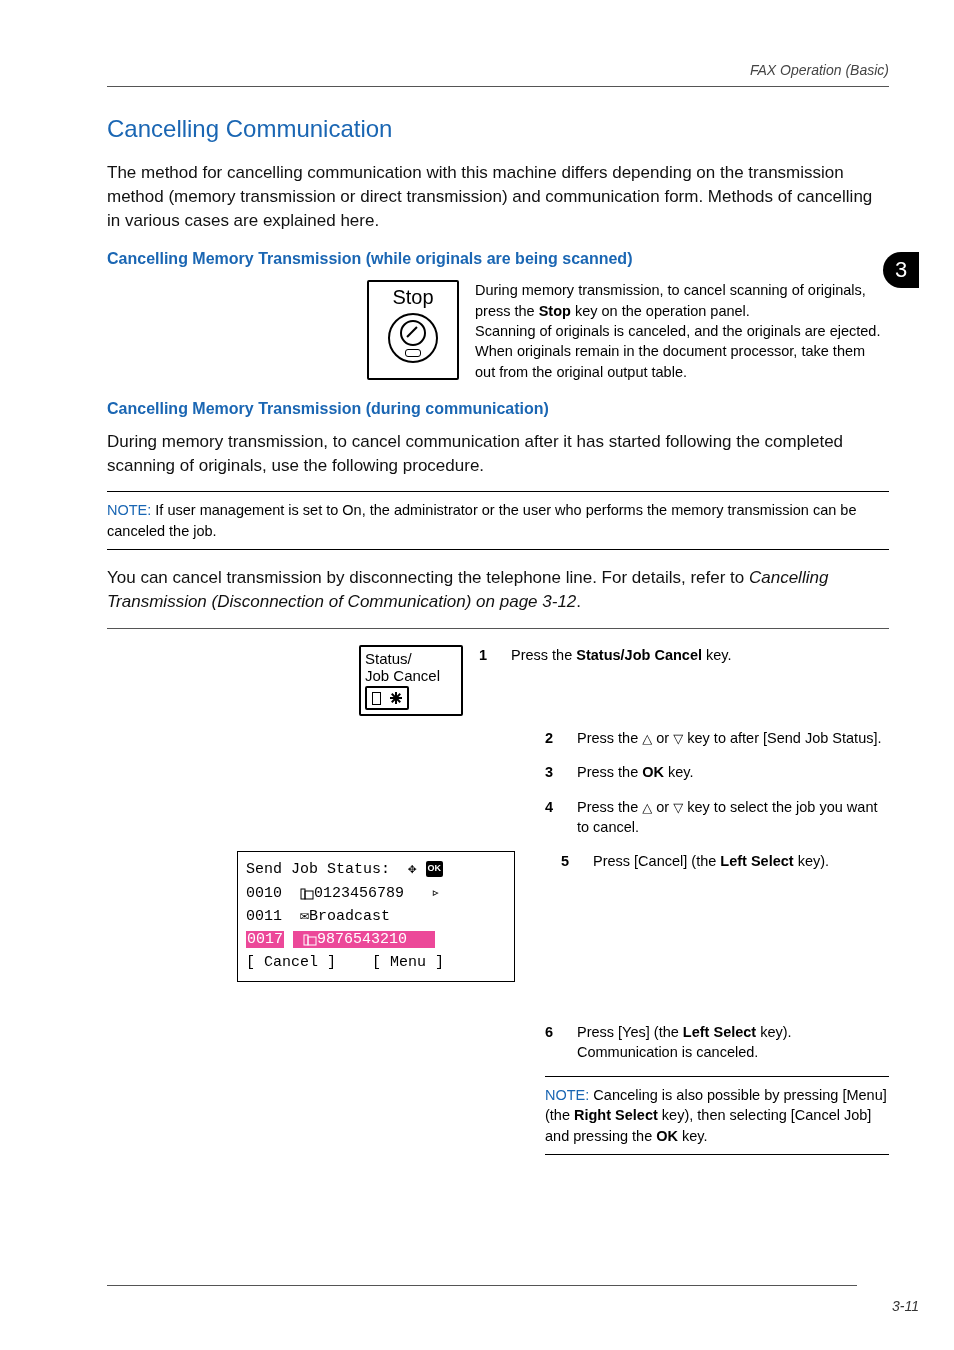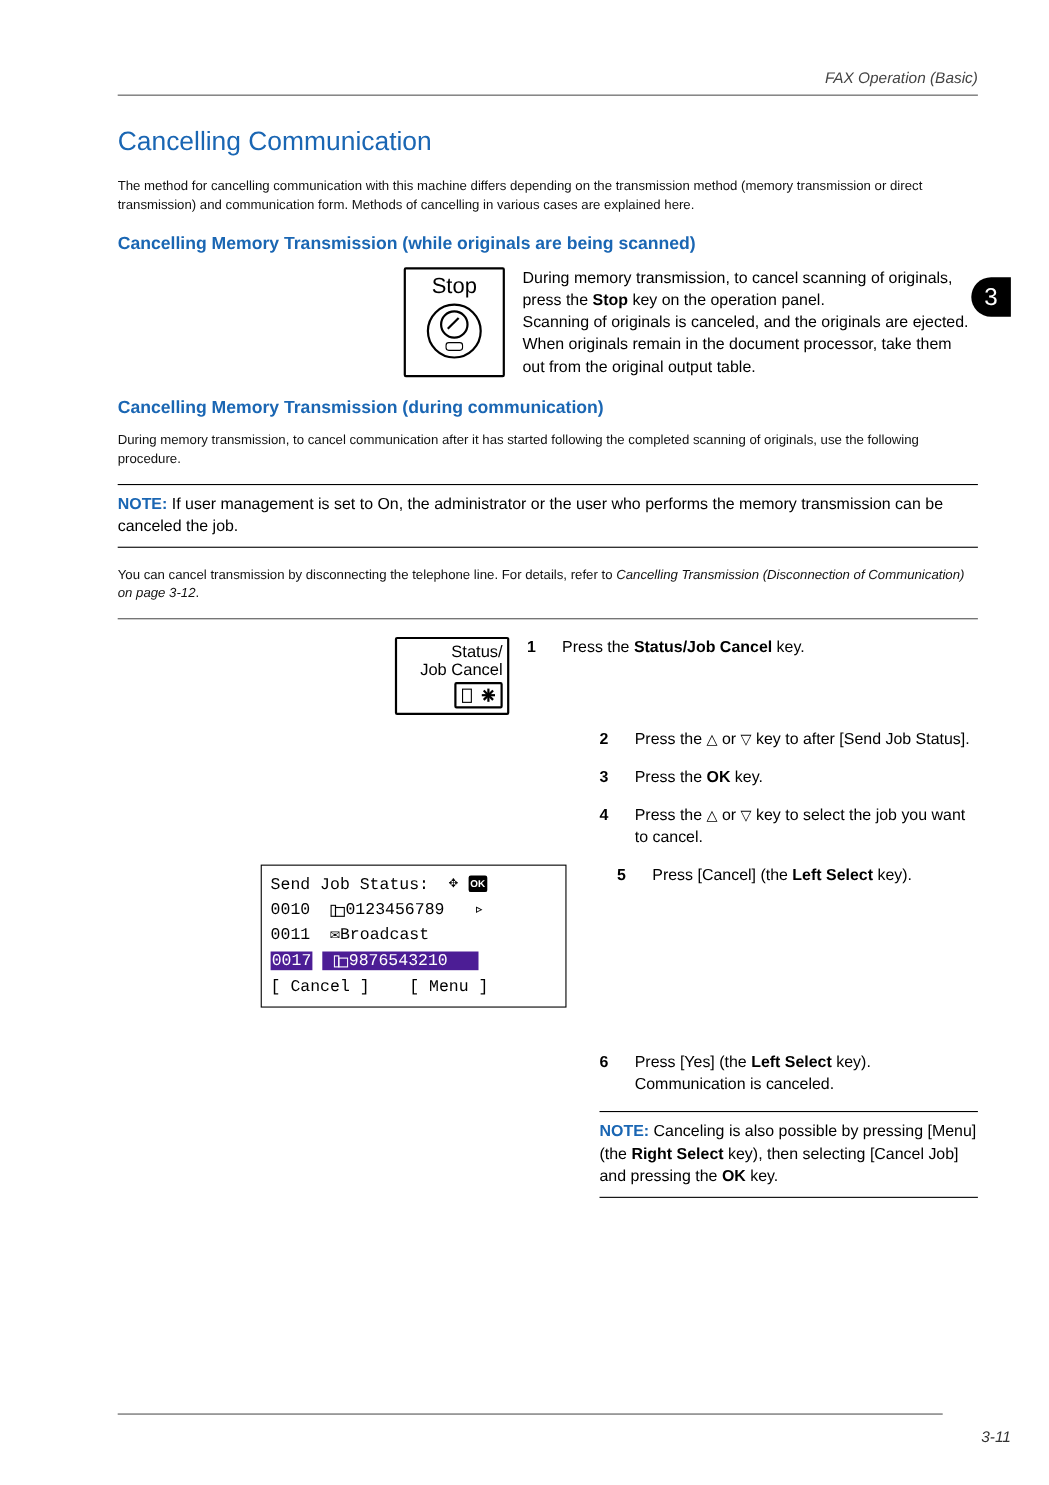--- a/index.html
+++ b/index.html
@@ -1,49 +1,49 @@
 <!DOCTYPE html>
 <html><head>
 <meta charset="utf-8">
 <style>
   html,body{margin:0;padding:0;font-family:Arial,Helvetica,sans-serif;color:#000;background:#fff;}
   .page{width:884px;height:1350px;margin:0 auto;position:relative;box-sizing:border-box;padding:62px 30px 0 72px;}
   .header-right{text-align:right;font-style:italic;font-size:14px;color:#444;margin-bottom:8px;}
   .topline{border:none;border-top:1px solid #555;margin:0 0 28px 0;}
   h1.main{color:#1a66b3;font-size:24px;font-weight:normal;margin:0 0 18px 0;}
-  p.body{font-size:12px;line-height:1.4;margin:0 0 14px 0;color:#111;}
+  p.body{font-size:17px;line-height:1.4;margin:0 0 14px 0;color:#111;}
   h2.sub{color:#1a66b3;font-size:16px;font-weight:bold;margin:18px 0 12px 0;}
   .tab-badge{position:absolute;right:0;top:252px;width:36px;height:36px;background:#000;color:#fff;border-top-left-radius:18px;border-bottom-left-radius:18px;display:flex;align-items:center;justify-content:center;font-size:22px;}
   .row{display:flex;align-items:flex-start;gap:16px;margin-bottom:12px;}
   .row .fig{flex:0 0 auto;}
   .row .txt{flex:1 1 auto;font-size:14.5px;line-height:1.4;}
   .stop-box{width:92px;height:100px;border:2px solid #000;border-radius:2px;padding:4px 6px;box-sizing:border-box;display:flex;flex-direction:column;align-items:center;font-family:'Segoe UI',Arial,sans-serif;margin-left:260px;}
   .stop-box .lbl{font-size:20px;}
   .stop-ring{width:46px;height:46px;border:2px solid #000;border-radius:50%;display:flex;flex-direction:column;align-items:center;justify-content:center;margin-top:4px;gap:3px;}
   .stop-glyph{width:22px;height:22px;border:2px solid #000;border-radius:50%;position:relative;}
   .stop-glyph:after{content:"";position:absolute;left:3px;top:9px;width:14px;height:2px;background:#000;transform:rotate(-45deg);}
   .stop-slot{width:14px;height:6px;border:1.5px solid #000;border-radius:3px;}
   .notebox{border-top:1.5px solid #000;border-bottom:1.5px solid #000;padding:8px 0;font-size:14.5px;line-height:1.4;margin:10px 0 16px 0;}
-  .note-k{color:#1a66b3;font-weight:bold;}
+  .note-k{color:#1a66b3;font-weight:normal;}
   .ital{font-style:italic;}
-  .status-box{width:104px;border:2px solid #000;border-radius:2px;padding:3px 4px 4px 4px;box-sizing:border-box;display:flex;flex-direction:column;align-items:flex-end;font-family:'Segoe UI',Arial,sans-serif;margin-left:252px;}
+  .status-box{width:104px;border:2px solid #000;border-radius:2px;padding:3px 4px 4px 4px;box-sizing:border-box;display:flex;flex-direction:column;align-items:flex-start;font-family:'Segoe UI',Arial,sans-serif;margin-left:252px;}
   .status-box .l{font-size:15px;line-height:1.15;}
   .status-btn{width:40px;height:20px;border:2px solid #000;border-radius:2px;display:flex;align-items:center;justify-content:space-around;margin-top:2px;}
   .led{width:7px;height:11px;border:1.5px solid #000;}
   .burst{position:relative;width:12px;height:12px;}
   .burst span{position:absolute;left:5px;top:0;width:2px;height:12px;background:#000;}
   .b1{}.b2{transform:rotate(45deg);} .b3{transform:rotate(90deg);} .b4{transform:rotate(135deg);}
   .step-list{margin-left:438px;}
   .step{display:flex;gap:18px;font-size:14.5px;line-height:1.4;margin-bottom:14px;}
   .step .n{font-weight:bold;min-width:14px;}
   .tri{display:inline-block;font-size:13px;vertical-align:baseline;}
   .lcd-row{display:flex;align-items:flex-start;gap:18px;}
   .lcd{width:260px;border:1px solid #000;padding:6px 8px;font-family:"Courier New",monospace;font-size:15px;line-height:1.55;margin-left:130px;}
   .lcd .line{white-space:pre;}
-  .lcd .hl{background:#4c1d95;color:#fff;padding:0 1px;}
+  .lcd .hl{background:#ec4899;color:#fff;padding:0 1px;}
   .ok-badge{display:inline-block;background:#000;color:#fff;font-size:9px;font-weight:bold;border-radius:2px;padding:1px 2px;vertical-align:2px;font-family:Arial,sans-serif;}
   .footer{position:absolute;left:0;right:0;bottom:36px;text-align:right;font-style:italic;font-size:14px;color:#333;}
   .footer-line{position:absolute;left:72px;right:62px;bottom:64px;border-top:1px solid #555;}
   .sec2-inner{margin-left:438px;}
   .sec2-note{border-top:1.5px solid #000;border-bottom:1.5px solid #000;padding:8px 0;font-size:14.5px;line-height:1.4;}
   .arrow-pad{display:inline-block;font-size:14px;vertical-align:middle;}
   svg.fax-ico{vertical-align:-3px;}
 </style>
 </head>
 <body>

